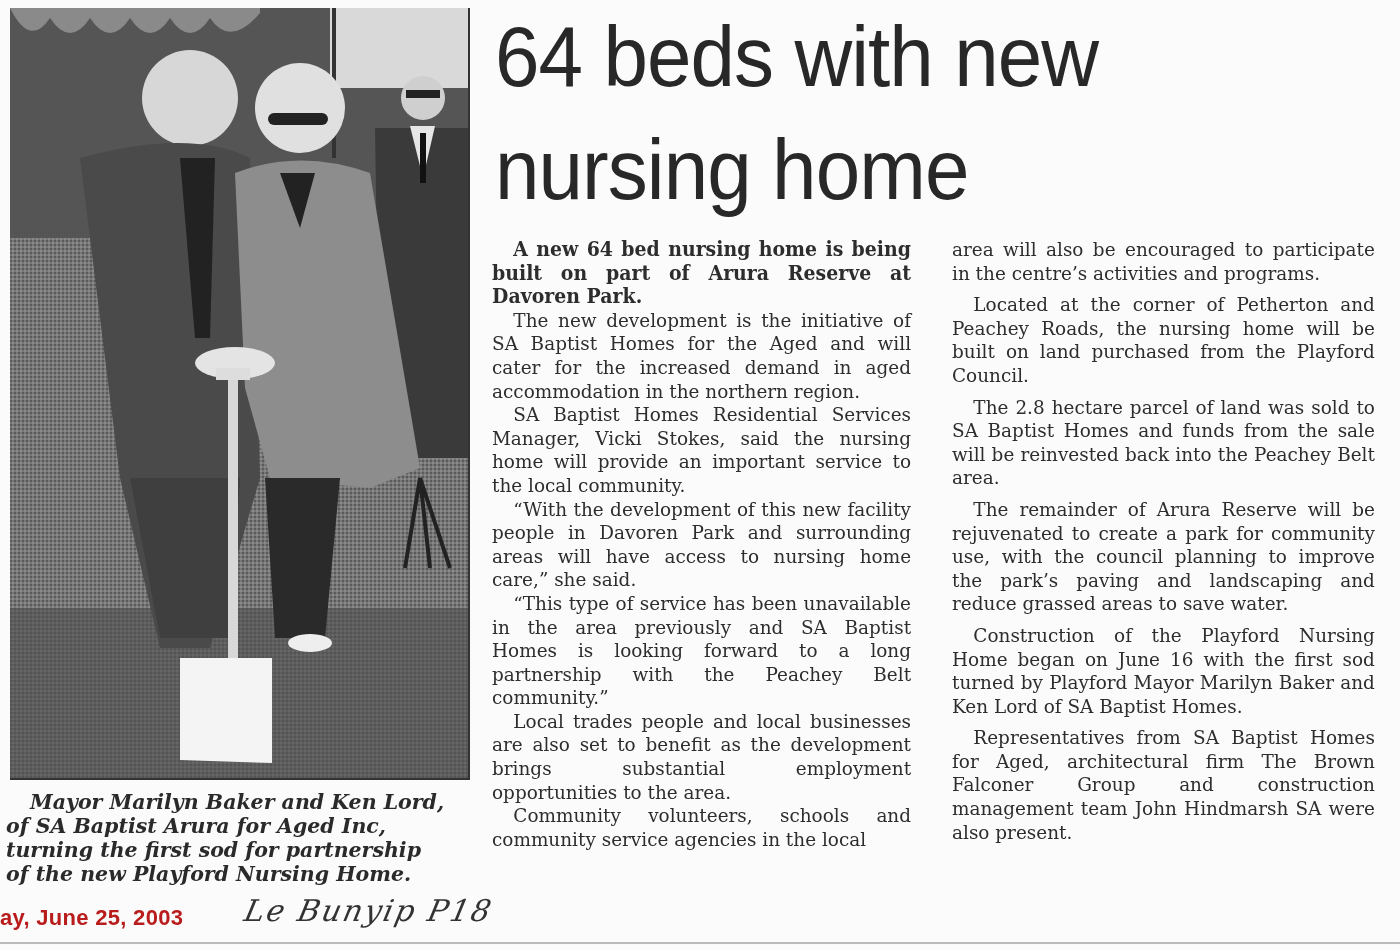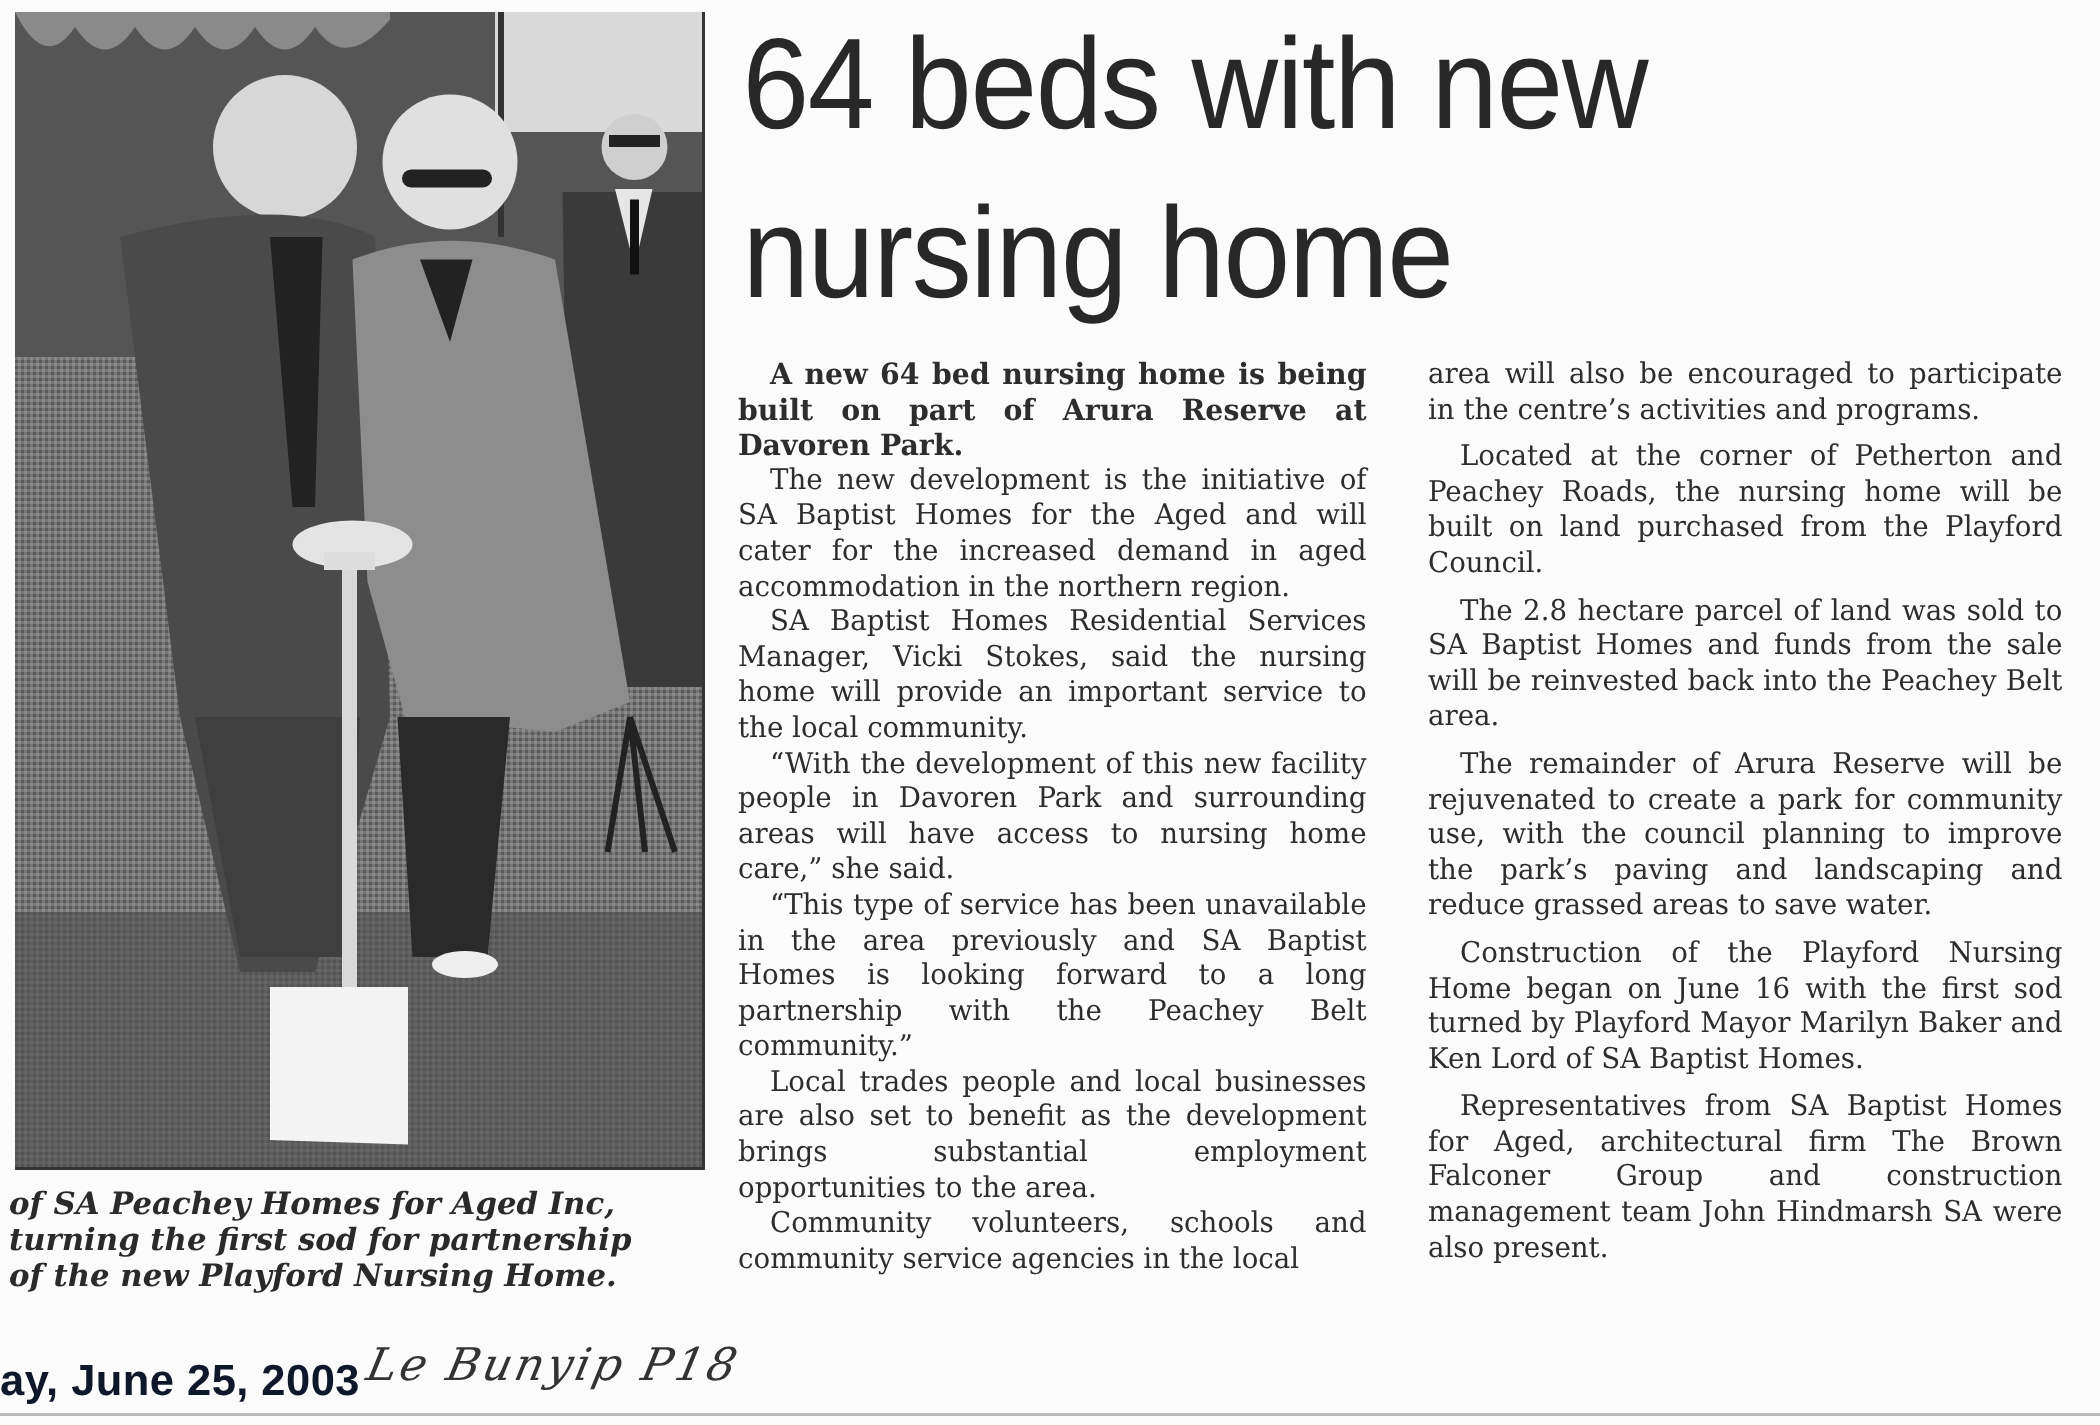--- a/index.html
+++ b/index.html
@@ -17,21 +17,21 @@
     .caption {
       position: absolute; left: 6px; top: 790px; width: 462px;
       font-family: "DejaVu Serif", serif; font-style: italic; font-weight: bold;
       font-size: 20.5px; line-height: 24px; color: #2a2a2a;
     }
     .caption div { white-space: nowrap; }
     .caption .l1 { padding-left: 24px; }
     .dateline {
       position: absolute; left: 0; top: 905px;
       font-family: "Liberation Sans", sans-serif; font-weight: bold;
-      font-size: 29px; color: #0f172a; letter-spacing: 0.3px;
+      font-size: 22px; color: #b91c1c; letter-spacing: 0.3px;
     }
     .signature {
       position: absolute; left: 245px; top: 893px;
       font-family: "DejaVu Serif", serif; font-style: italic;
       font-size: 30px; color: #333; transform: skewX(-12deg);
       letter-spacing: 2px;
     }
     .bottom-rule {
       position: absolute; left: 0; top: 942px; width: 1400px; height: 2px; background: #bbb;
     }
@@ -99,21 +99,22 @@
     <ellipse cx="225" cy="355" rx="40" ry="16" fill="#e4e4e4"></ellipse>
     <rect x="218" y="360" width="10" height="300" fill="#d8d8d8"></rect>
     <rect x="206" y="360" width="34" height="12" fill="#ddd"></rect>
     <path d="M170,650 L262,650 L262,755 L170,752 Z" fill="#f4f4f4"></path>
 
     <path d="M410,470 L420,560 M410,470 L395,560 M410,470 L440,560" stroke="#222" stroke-width="4"></path>
   </svg>
 </div>
 
 <div class="caption">
-  <div>of  SA Peachey Homes for Aged Inc,</div>
+  <div class="l1">Mayor Marilyn Baker and Ken Lord,</div>
+  <div>of  SA Baptist Arura for Aged Inc,</div>
   <div>turning the first sod for partnership</div>
   <div>of the new Playford Nursing Home.</div>
 </div>
 
 <div class="dateline">ay, June 25, 2003</div>
 <div class="signature">Le Bunyip P18</div>
 <div class="bottom-rule"></div>
 
 <div class="headline">
   <div>64 beds with new</div>

